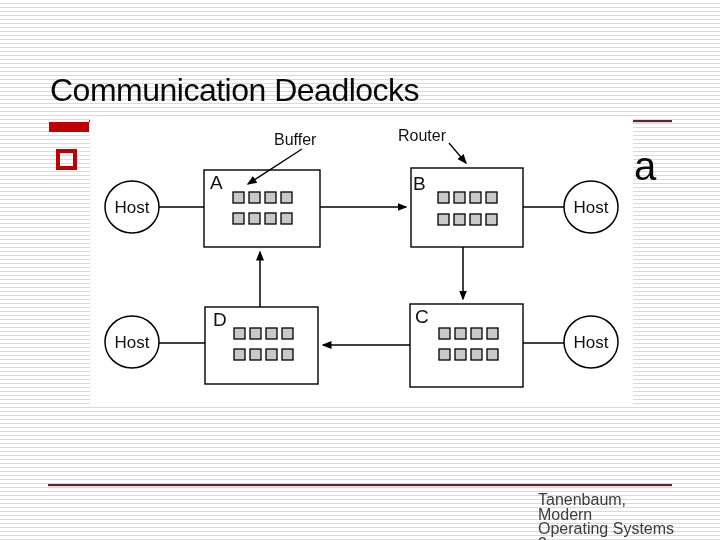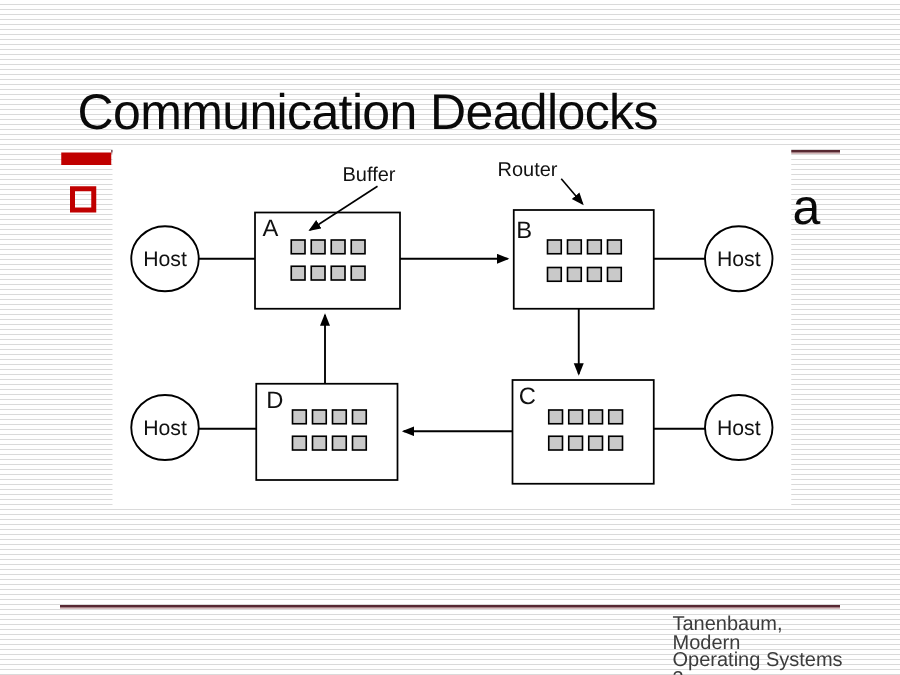--- a/index.html
+++ b/index.html
@@ -2,22 +2,22 @@
 <html><head>
 <meta charset="utf-8">
 <style>
   html,body{margin:0;padding:0;}
   .slide{
     position:relative;width:720px;height:540px;overflow:hidden;
     font-family:"Liberation Sans",sans-serif;
     background:repeating-linear-gradient(180deg,#ffffff 0px,#ffffff 3px,#dadada 3px,#dadada 4px);
   }
   .title{
-    position:absolute;left:62px;top:71px;margin:0;
-    font-size:40px;line-height:38px;font-weight:400;color:#0a0a0a;
+    position:absolute;left:50px;top:71px;margin:0;
+    font-size:32px;line-height:38px;font-weight:400;color:#0a0a0a;
     letter-spacing:-0.5px;white-space:nowrap;z-index:1;
   }
   .title-underline-thin{
     position:absolute;left:89px;top:120px;width:583px;height:2px;
     background:#572832;border-bottom:1px solid #eed6d6;z-index:1;
   }
   .title-underline-bar{
     position:absolute;left:49px;top:122px;width:40px;height:10px;
     background:#c00000;z-index:3;
   }

